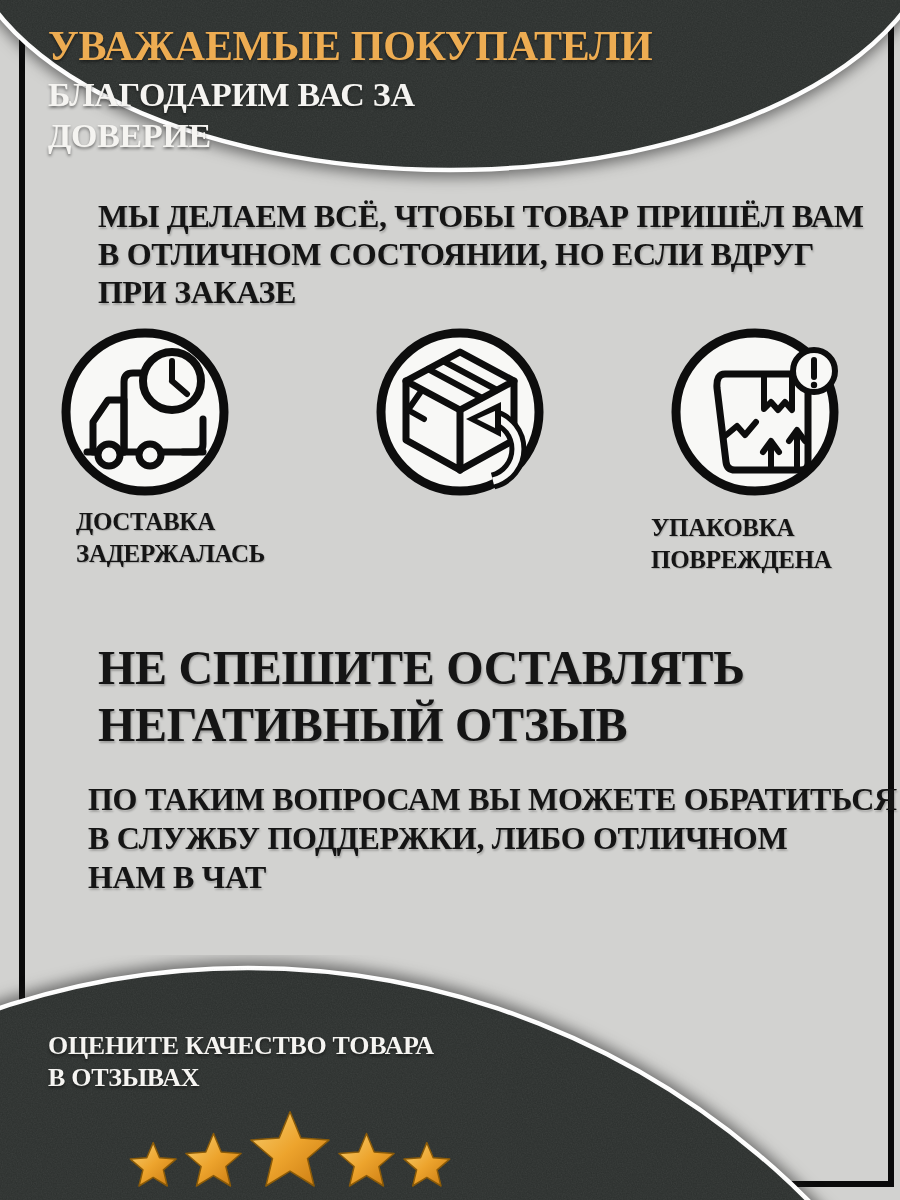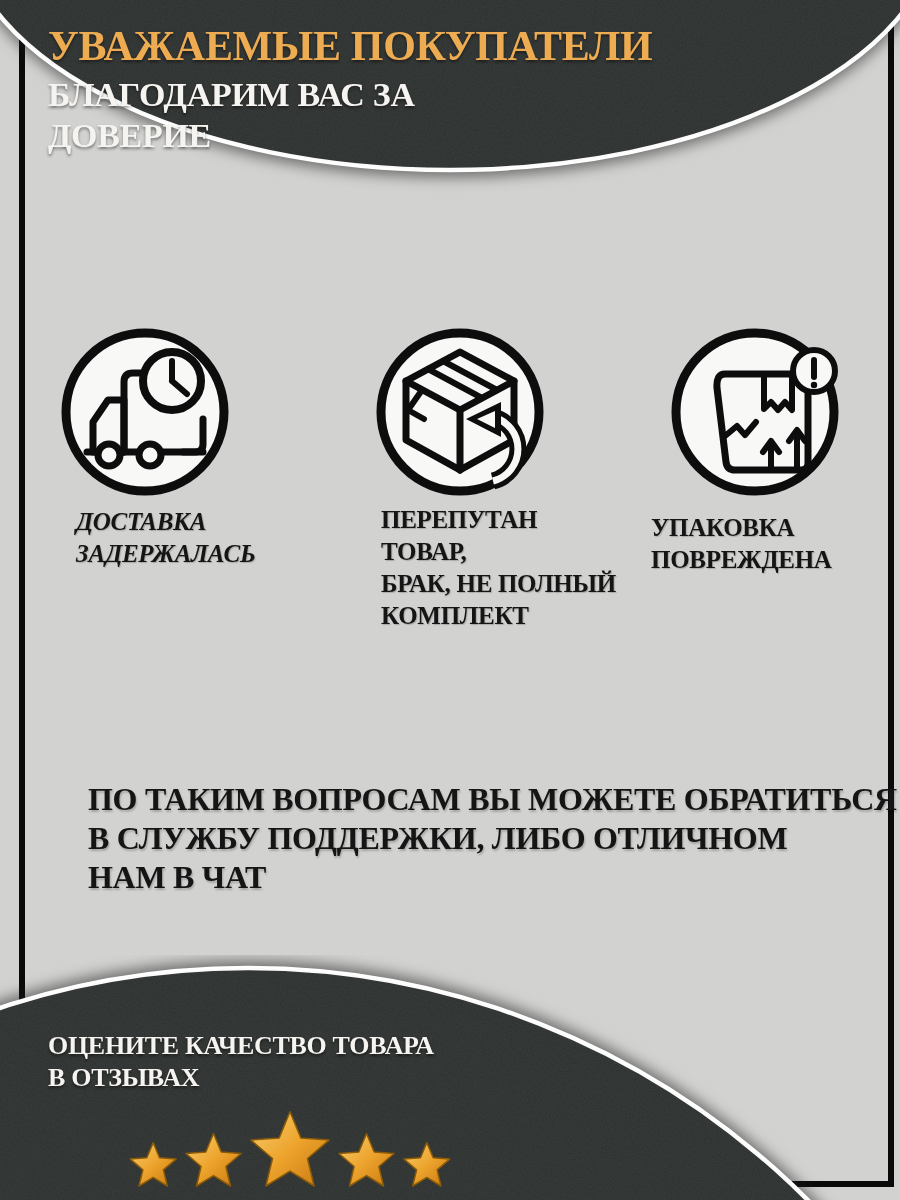--- a/index.html
+++ b/index.html
@@ -15,21 +15,21 @@
                box-sizing:border-box;z-index:1;}
   svg.banner{z-index:2;}
   .txt{z-index:4;font-weight:bold;text-align:left;white-space:pre-line;letter-spacing:-0.3px;margin-left:48px;}
   .header-title{left:0;top:22px;width:900px;font-size:42px;color:var(--gold);
                 text-shadow:0 2px 3px rgba(0,0,0,.45);}
   .header-sub{left:0;top:74px;width:900px;font-size:34px;line-height:1.22;color:var(--white);
               text-shadow:0 2px 3px rgba(0,0,0,.45);}
   .intro{left:50px;top:198px;width:800px;font-size:32px;line-height:1.18;color:var(--text);
          text-shadow:1px 2px 2px rgba(0,0,0,.22);}
   .caption{font-size:25px;line-height:1.28;color:var(--text);text-shadow:1px 1px 1px rgba(0,0,0,.2);}
-  .cap-1{left:28px;top:506px;width:244px;font-style:italic;}
+  .cap-1{left:28px;top:506px;width:244px;}
   .cap-2{left:333px;top:504px;width:244px;}
   .cap-3{left:603px;top:512px;width:244px;}
   .heading{left:50px;top:640px;width:800px;font-size:48px;line-height:1.18;color:var(--text);
            text-shadow:1px 2px 2px rgba(0,0,0,.25);}
   .support{left:40px;top:780px;width:820px;font-size:32px;line-height:1.22;color:var(--text);
            text-shadow:1px 2px 2px rgba(0,0,0,.22);}
   .footer-text{left:0px;top:1030px;width:550px;font-size:26px;line-height:1.22;color:var(--white);
                text-shadow:0 2px 3px rgba(0,0,0,.5);}
   .icon-svg{z-index:3;}
   .curve-shape{filter:drop-shadow(0 5px 7px rgba(30,30,30,.55));}
@@ -67,20 +67,23 @@
         </clipPath>
     </defs>
     <circle class="curve-shape-up" cx="248" cy="1759" r="791" fill="#2c302e" stroke="#ffffff" stroke-width="4.5"></circle>
     <rect x="0" y="955" width="900" height="245" filter="url(#turbF)" clip-path="url(#clipF)" opacity="0.10"></rect>
   </svg>
 
   <div class="abs txt header-title">УВАЖАЕМЫЕ ПОКУПАТЕЛИ</div>
   <div class="abs txt header-sub">БЛАГОДАРИМ ВАС ЗА
 ДОВЕРИЕ</div>
 
+  <div class="abs txt intro">МЫ ДЕЛАЕМ ВСЁ, ЧТОБЫ ТОВАР ПРИШЁЛ ВАМ
+В ОТЛИЧНОМ СОСТОЯНИИ, НО ЕСЛИ ВДРУГ
+ПРИ ЗАКАЗЕ</div>
 
   <svg class="abs icon-svg" style="left:57px;top:324px;" width="176" height="176" viewBox="0 0 176 176">
     <circle cx="88" cy="88" r="79" fill="#f8f8f6" stroke="#0d0d0d" stroke-width="9"></circle>
     <g fill="none" stroke="#0d0d0d" stroke-width="7" stroke-linejoin="round" stroke-linecap="round">
       <path d="M36,128 V98 L51,76 h16 v52 z"></path>
       <path d="M67,128 V58 q0,-9 9,-9 h12"></path>
       <path d="M30,128 H146"></path>
       <path d="M146,95 v25 q0,8 -8,8 h-12"></path>
     </g>
     <circle cx="52" cy="131" r="11" fill="#f8f8f6" stroke="#0d0d0d" stroke-width="7"></circle>
@@ -113,26 +116,25 @@
       <path d="M104,143 V120 M96,128 L104,117 112,128" stroke-width="6"></path>
       <path d="M130,143 V109 M122,117 L130,106 138,117" stroke-width="6"></path>
     </g>
     <circle cx="147" cy="47" r="21" fill="#f8f8f6" stroke="#0d0d0d" stroke-width="6"></circle>
     <path d="M147,36 V53" fill="none" stroke="#0d0d0d" stroke-width="6" stroke-linecap="round"></path>
     <circle cx="147" cy="61" r="3.2" fill="#0d0d0d"></circle>
   </svg>
 
   <div class="abs txt caption cap-1">ДОСТАВКА
 ЗАДЕРЖАЛАСЬ</div>
-  <div class="abs txt caption cap-2">ПЕРЕПУТАН ТОВАР,
-БРАК, НЕ ПОЛНЫЙ
-КОМПЛЕКТ</div>
   <div class="abs txt caption cap-3">УПАКОВКА
 ПОВРЕЖДЕНА</div>
 
+  <div class="abs txt heading">НЕ СПЕШИТЕ ОСТАВЛЯТЬ
+НЕГАТИВНЫЙ ОТЗЫВ</div>
   <div class="abs txt support">ПО ТАКИМ ВОПРОСАМ ВЫ МОЖЕТЕ ОБРАТИТЬСЯ
 В СЛУЖБУ ПОДДЕРЖКИ, ЛИБО ОТЛИЧНОМ
 НАМ В ЧАТ</div>
 
   <div class="abs txt footer-text">ОЦЕНИТЕ КАЧЕСТВО ТОВАРА
 В ОТЗЫВАХ</div>
 
   <svg class="abs" style="left:0;top:1080px;z-index:4;" width="900" height="120" viewBox="0 1080 900 120">
     <defs>
       <linearGradient id="gstar" x1="0" y1="0" x2="1" y2="1">

